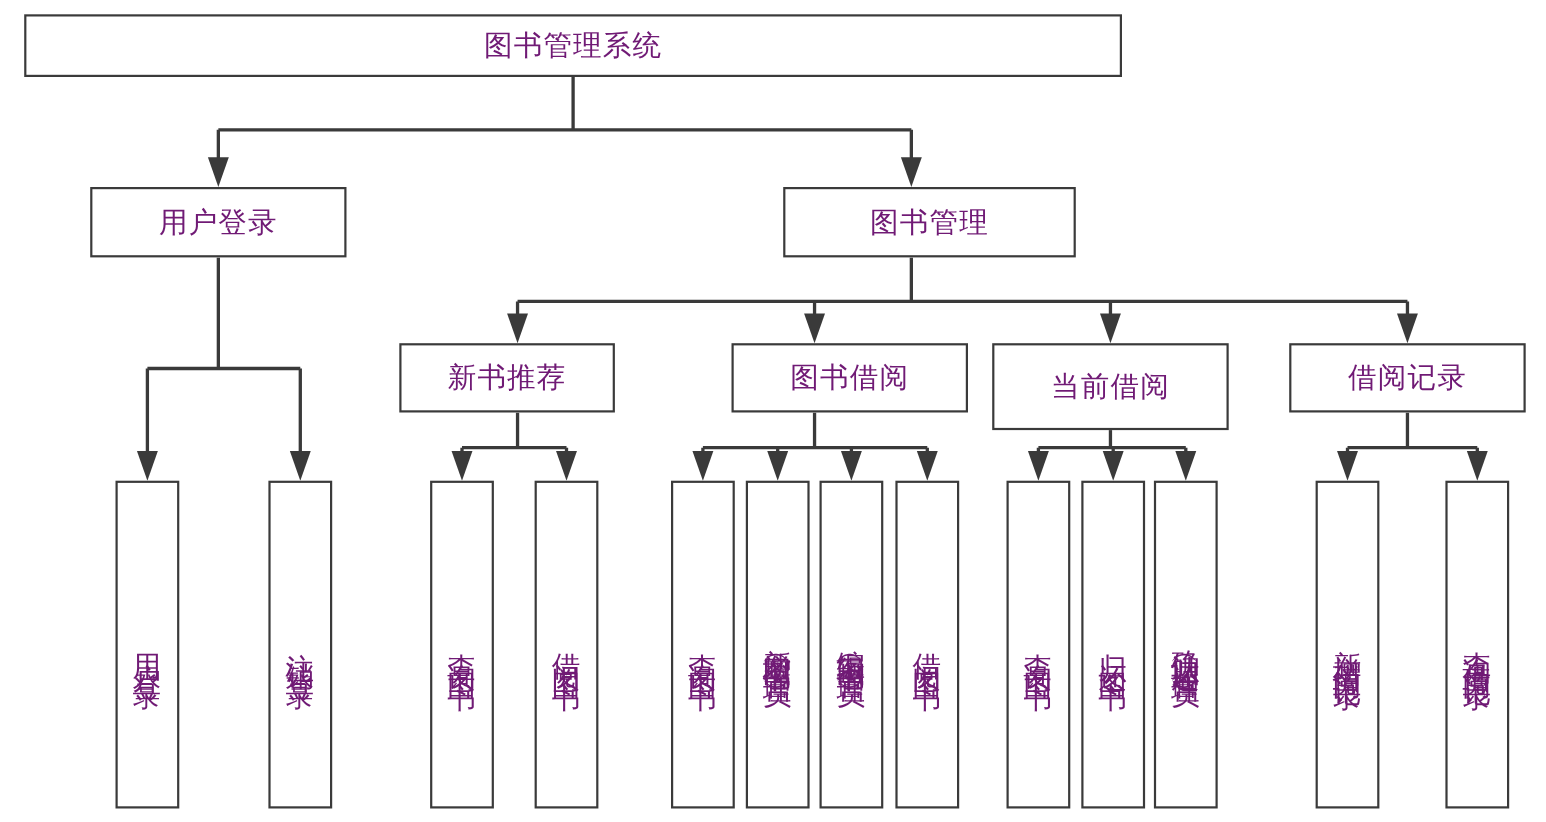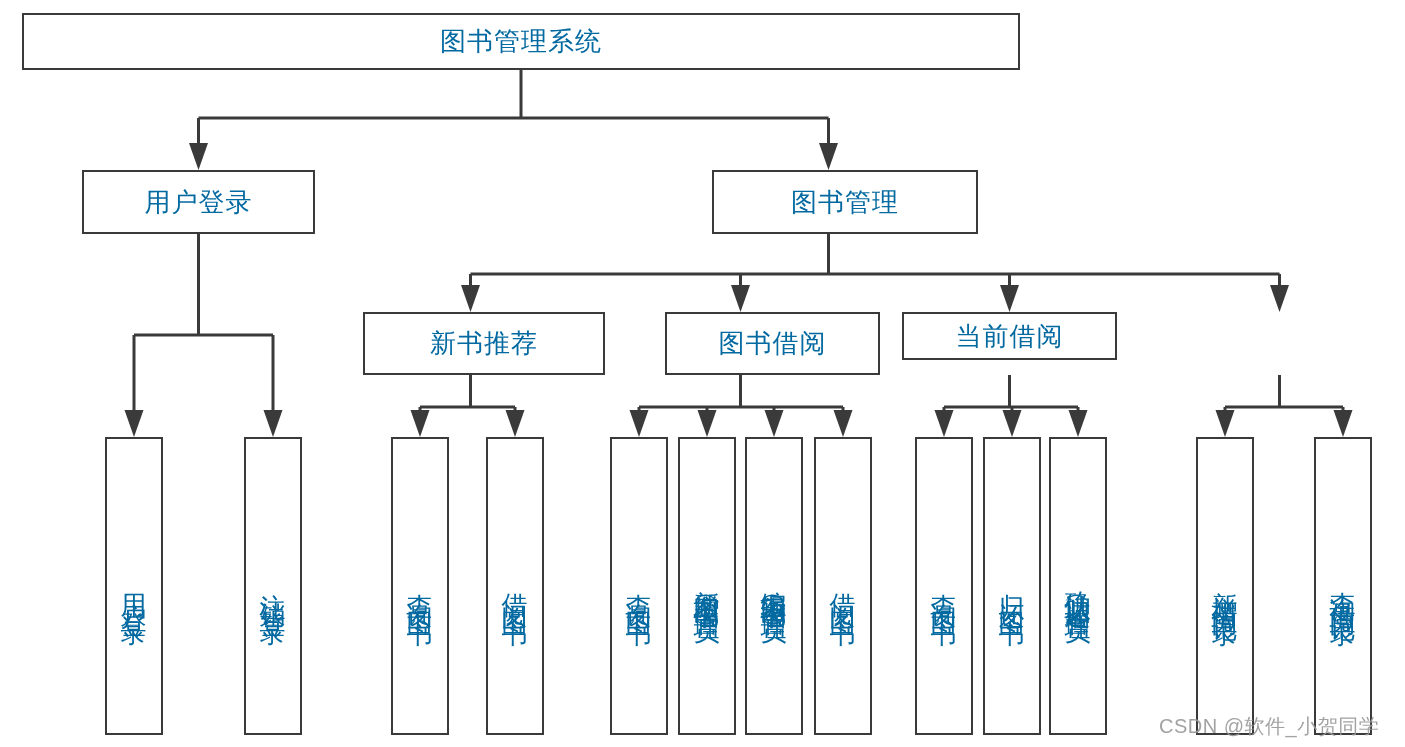--- a/index.html
+++ b/index.html
@@ -22,21 +22,21 @@
     z-index: 1;
   }
   .node {
     position: absolute;
     box-sizing: border-box;
     border: 2.5px solid #3a3a3a;
     background: #ffffff;
     display: flex;
     align-items: center;
     justify-content: center;
-    color: #0369a1;
+    color: #701a75;
     font-size: 26px;
     z-index: 2;
   }
   .node .hlabel {
     white-space: nowrap;
     letter-spacing: 1px;
   }
   .leaf .vtext {
     writing-mode: vertical-rl;
     text-orientation: mixed;
@@ -50,23 +50,23 @@
     margin-bottom: -6px;
   }
   .leaf .vtext.sp4 {
     letter-spacing: 4px;
     margin-bottom: -4px;
   }
   
   #root      { left: 22px;   top: 13px;  width: 998px; height: 57px; }
   #n-user    { left: 82px;   top: 170px; width: 233px; height: 64px; }
   #n-book    { left: 712px;  top: 170px; width: 266px; height: 64px; }
-  #n-l3-0    { left: 363px;  top: 312px; width: 242px; height: 63px; }
+  #n-l3-0    { left: 363px;  top: 312px; width: 196px; height: 63px; }
   #n-l3-1    { left: 633px;  top: 312px; width: 215px; height: 63px; margin-left: 32px; }
-  #n-l3-2    { left: 902px;  top: 312px; width: 215px; height: 48px; }
+  #n-l3-2    { left: 902px;  top: 312px; width: 215px; height: 79px; }
   #n-l3-3    { left: 1172px; top: 312px; width: 215px; height: 63px; }
   .leaf      { top: 437px; height: 298px; width: 58px; }
   #lf-a0 { left: 105px; }
   #lf-a1 { left: 244px; }
   #lf-b0 { left: 391px; }
   #lf-b1 { left: 486px; }
   #lf-c0 { left: 610px; }
   #lf-c1 { left: 678px; }
   #lf-c2 { left: 745px; }
   #lf-c3 { left: 814px; }
@@ -165,20 +165,23 @@
 
   <div class="node" id="n-l3-0">
     <span class="hlabel">新书推荐</span>
   </div>
   <div class="node" id="n-l3-1">
     <span class="hlabel">图书借阅</span>
   </div>
   <div class="node" id="n-l3-2">
     <span class="hlabel">当前借阅</span>
   </div>
+  <div class="node" id="n-l3-3">
+    <span class="hlabel">借阅记录</span>
+  </div>
 
   <div class="node leaf" id="lf-a0">
     <span class="vtext">用户登录</span>
   </div>
   <div class="node leaf" id="lf-a1">
     <span class="vtext">注销登录</span>
   </div>
 
   <div class="node leaf" id="lf-b0">
     <span class="vtext">查询图书</span>
@@ -210,15 +213,14 @@
     <span class="vtext sp4">确认归还（管理员）</span>
   </div>
 
   <div class="node leaf" id="lf-e0">
     <span class="vtext sp6">新增借阅记录</span>
   </div>
   <div class="node leaf" id="lf-e1">
     <span class="vtext sp6">查询借阅记录</span>
   </div>
 
-  <div id="watermark">CSDN @软件_小贺同学</div>
 
 </div>
 
 </body></html>

